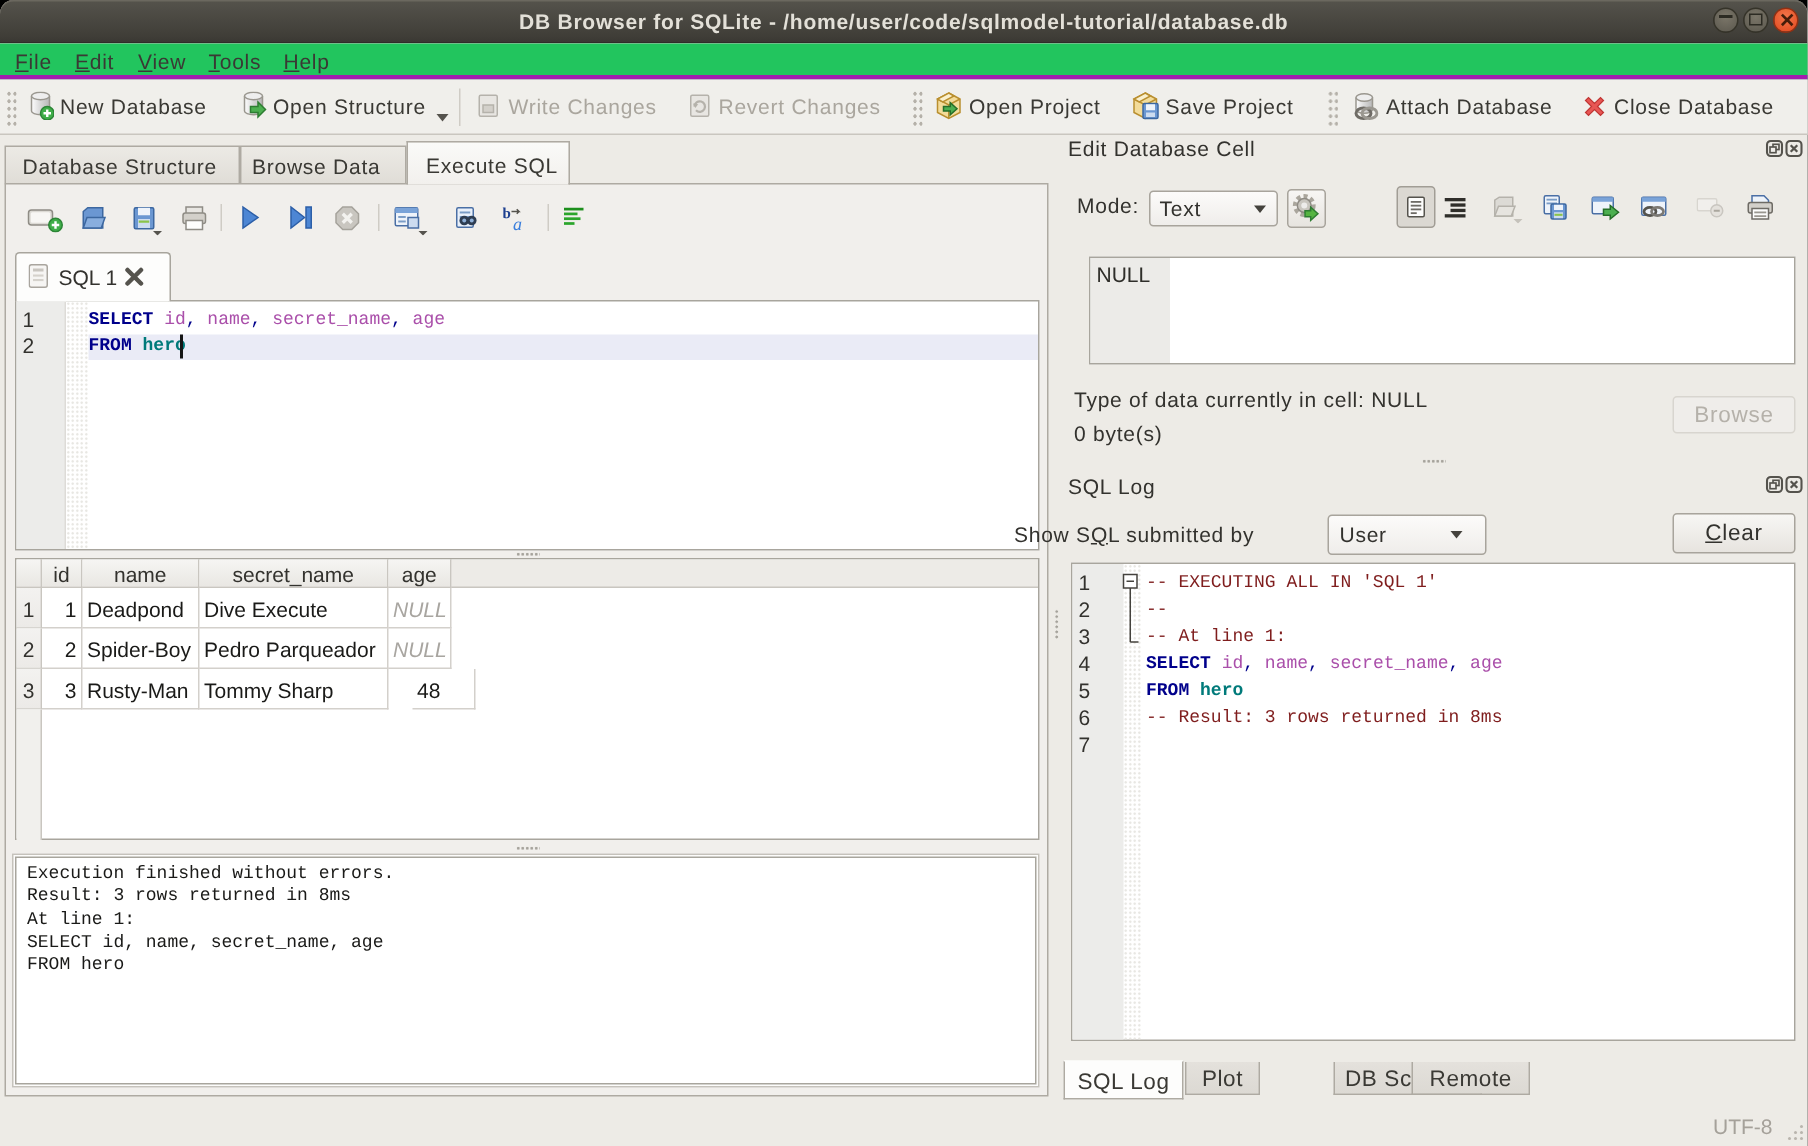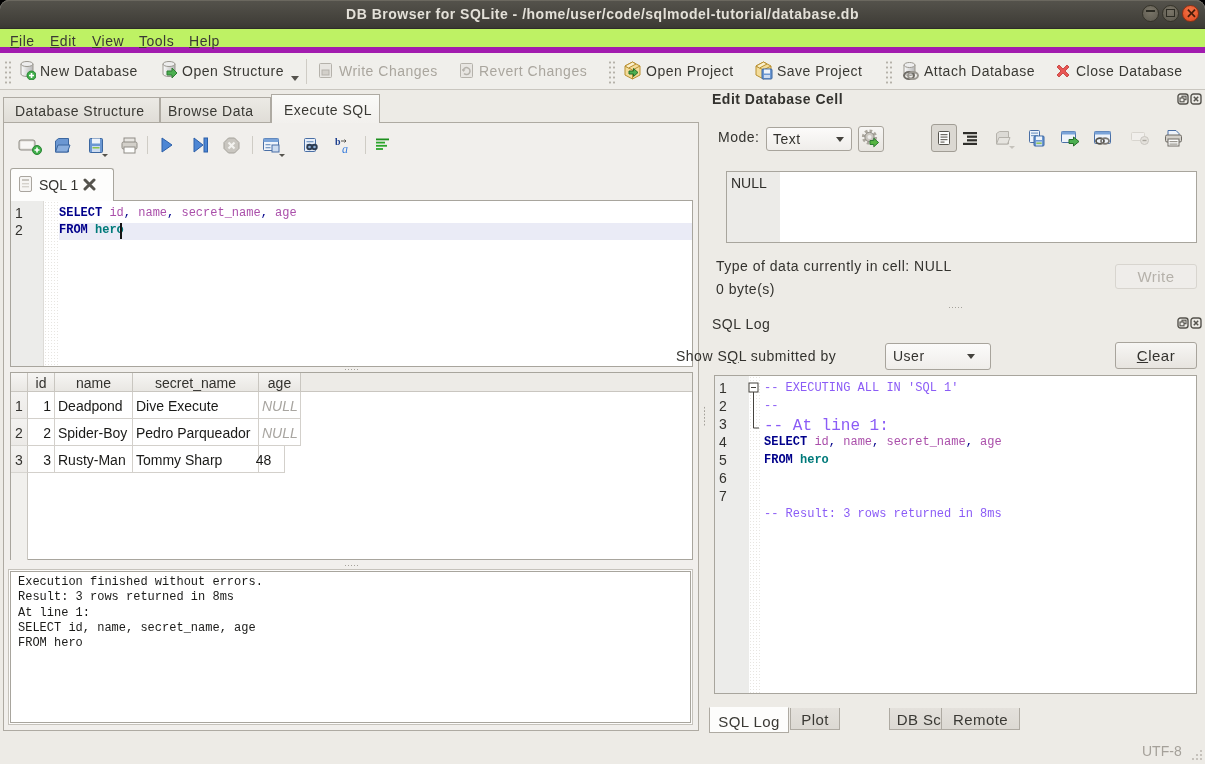--- a/index.html
+++ b/index.html
@@ -8,42 +8,42 @@
   .abs{position:absolute;}
   
   .titlebar{position:absolute;left:0;top:0;width:1205px;height:29px;background:linear-gradient(#55534c,#403e38 85%,#3a3833);border-radius:9px 9px 0 0;border-bottom:1px solid #2e2d29;box-sizing:border-box;box-shadow:inset 0 1px 0 #6b685f;}
   .title-text{position:absolute;left:0;top:6px;width:100%;text-align:center;font-size:14px;font-weight:bold;color:#e3e0d8;letter-spacing:0.5px;}
   .wbtn{position:absolute;top:5px;width:17px;height:17px;border-radius:50%;box-sizing:border-box;}
   .wbtn.min{left:1142px;background:radial-gradient(circle at 50% 35%,#7b7669,#5b584e);border:1px solid #353329;}
   .wbtn.max{left:1162px;background:radial-gradient(circle at 50% 35%,#7b7669,#5b584e);border:1px solid #353329;}
   .wbtn.close{left:1182px;background:radial-gradient(circle at 50% 35%,#f4764a,#e0481e);border:1px solid #8f3014;}
   .wg{position:absolute;color:#2c2b23;font-size:11px;font-weight:bold;}
   
-  .menubar{position:absolute;left:0;top:29px;width:1205px;height:24px;background:#bef264;border-bottom:6px solid #a21caf;box-sizing:border-box;font-size:14px;color:#3a3934;}
+  .menubar{position:absolute;left:0;top:29px;width:1205px;height:24px;background:#22c55e;border-bottom:3px solid #a21caf;box-sizing:border-box;font-size:14px;color:#3a3934;}
   .menubar span{position:absolute;top:4px;letter-spacing:0.5px;}
   
   .toolbar{position:absolute;left:0;top:53px;width:1205px;height:37px;background:#f0efeb;border-bottom:1px solid #c9c6bf;box-sizing:border-box;font-size:14px;color:#3a3934;}
   .tbtext{position:absolute;top:10px;letter-spacing:0.5px;}
   .tbtext.dis{color:#aaa69e;}
   .handle{position:absolute;top:7px;width:7px;height:24px;background-image:radial-gradient(circle,#b5b1a9 1px,transparent 1.2px);background-size:4px 5px;}
   .tsep{position:absolute;top:6px;width:1px;height:25px;background:#cfccc5;}
   
   .mtab{position:absolute;box-sizing:border-box;font-size:14px;color:#3a3934;letter-spacing:0.5px;}
   .mtab.inactive{background:linear-gradient(#eceae5,#e0ddd7);border:1px solid #aeaaa2;}
   .mtab.active{background:linear-gradient(#fafaf8,#f2f0ed);border:1px solid #aeaaa2;border-bottom:none;z-index:3;}
   
   .lframe{position:absolute;left:3px;top:122px;width:696px;height:609px;background:#f1efec;border:1px solid #aeaaa2;box-sizing:border-box;}
   
   .whitebox{position:absolute;background:#fff;border:1px solid #a8a59d;box-sizing:border-box;}
   .mono{font-family:"Liberation Mono",monospace;}
   .kw{color:#00008b;font-weight:bold;}
   .ident{color:#aa4faa;}
   .pun{color:#00008b;}
   .tbl-kw{color:#007a7a;font-weight:bold;}
-  .cmt{color:#8b5cf6;}
+  .cmt{color:#7f1d1d;}
   .dots-h{position:absolute;width:16px;height:3px;background-image:radial-gradient(circle,#a5a29b 0.8px,transparent 1px);background-size:3px 3px;}
   .dots-v{position:absolute;width:3px;height:20px;background-image:radial-gradient(circle,#a5a29b 0.8px,transparent 1px);background-size:3px 3.4px;}
   .hdrcell{position:absolute;background:linear-gradient(#f6f5f3,#e9e7e3);border-right:1px solid #c9c6c0;border-bottom:1px solid #c9c6c0;box-sizing:border-box;font-size:14px;text-align:center;color:#33322e;}
   .rowhdr{position:absolute;background:linear-gradient(#f3f2f0,#eceae7);border-right:1px solid #c9c6c0;border-bottom:1px solid #d7d5d0;box-sizing:border-box;font-size:14px;text-align:center;color:#33322e;}
   .cell{position:absolute;font-size:14px;color:#1a1a18;box-sizing:border-box;padding:6px 3px 0 3px;border-right:1px solid #d3d0cb;border-bottom:1px solid #d3d0cb;white-space:nowrap;overflow:hidden;}
   .null{color:#a8a5a0;font-style:italic;}
   
   .dtitle{position:absolute;font-size:14px;color:#33322e;letter-spacing:0.5px;}
   .combo{position:absolute;background:linear-gradient(#fcfbfa,#efedea);border:1px solid #a8a49c;border-radius:3px;box-sizing:border-box;font-size:14px;color:#33322e;letter-spacing:0.5px;}
   .btn{position:absolute;background:linear-gradient(#f7f6f4,#e7e4df);border:1px solid #a8a49c;border-radius:3px;box-sizing:border-box;font-size:14px;color:#33322e;text-align:center;letter-spacing:0.5px;}
@@ -292,32 +292,32 @@
         <div class="cell" style="left:17px;top:46px;width:27px;height:27px;text-align:right;">2</div>
         <div class="cell" style="left:44px;top:46px;width:78px;height:27px;">Spider-Boy</div>
         <div class="cell" style="left:122px;top:46px;width:126px;height:27px;">Pedro Parqueador</div>
         <div class="cell null" style="left:248px;top:46px;width:42px;height:27px;">NULL</div>
         <div class="rowhdr" style="left:0;top:73px;width:17px;height:27px;">
           <div style="margin-top:6px;">3</div>
         </div>
         <div class="cell" style="left:17px;top:73px;width:27px;height:27px;text-align:right;">3</div>
         <div class="cell" style="left:44px;top:73px;width:78px;height:27px;">Rusty-Man</div>
         <div class="cell" style="left:122px;top:73px;width:126px;height:27px;">Tommy Sharp</div>
-        <div class="cell" style="left:232px;top:73px;width:42px;height:27px;text-align:center;">48</div>
+        <div class="cell" style="left:264px;top:73px;width:42px;height:27px;">48</div>
         <div class="abs" style="left:0;top:100px;width:17px;height:87px;background:#f1f0ed;border-right:1px solid #c9c6c0;box-sizing:border-box;"></div>
       </div>
   </div>
   <div class="dots-h" style="left:344px;top:564px;"></div>
 
   <div class="abs" style="left:8px;top:569px;width:685px;height:156px;background:#fdfcfb;border:1px solid #c5c2bb;box-sizing:border-box;"></div>
   <div class="whitebox mono" style="left:10px;top:571px;width:681px;height:152px;font-size:12px;line-height:15.3px;color:#1a1a18;padding:3px 0 0 7px;">Execution finished without errors.<br>Result: 3 rows returned in 8ms<br>At line 1:<br>SELECT id, name, secret_name, age<br>FROM hero</div>
 
   <div class="dots-v" style="left:703px;top:406px;"></div>
 
-  <div class="dtitle" style="left:712px;top:91px;font-weight:bold;">Edit Database Cell</div>
+  <div class="dtitle" style="left:712px;top:91px;">Edit Database Cell</div>
   <svg class="abs" style="left:1177px;top:93px;" width="12" height="12">
       <rect x="1" y="1" width="10" height="10" rx="2.5" fill="none" stroke="#55534d" stroke-width="1.4"></rect>
       <rect x="5" y="3.2" width="4" height="3.5" fill="none" stroke="#55534d" stroke-width="1.1"></rect>
       <rect x="3" y="5" width="4" height="3.8" fill="#efede9" stroke="#55534d" stroke-width="1.1"></rect>
     </svg>
   <svg class="abs" style="left:1190px;top:93px;" width="12" height="12">
       <rect x="1" y="1" width="10" height="10" rx="2.5" fill="none" stroke="#55534d" stroke-width="1.4"></rect>
       <path d="M3.8 3.8 L8.2 8.2 M8.2 3.8 L3.8 8.2" stroke="#55534d" stroke-width="1.5"></path>
     </svg>
 
@@ -388,21 +388,21 @@
     </div>
 
   <div class="whitebox" style="left:726px;top:171px;width:471px;height:72px;">
     <div class="abs" style="left:0;top:0;width:53px;height:70px;background:#ecebe8;"></div>
     <div class="abs" style="left:4px;top:3px;font-size:14px;color:#2f2e2a;">NULL</div>
   </div>
 
   <div class="dtitle" style="left:716px;top:258px;">Type of data currently in cell: NULL</div>
   <div class="dtitle" style="left:716px;top:281px;">0 byte(s)</div>
   <div class="btn dis" style="left:1115px;top:264px;width:82px;height:25px;font-size:15px;">
-      <div style="margin-top:3px;">Write</div>
+      <div style="margin-top:3px;">Browse</div>
     </div>
 
   <div class="dots-h" style="left:948px;top:306px;"></div>
 
   <div class="dtitle" style="left:712px;top:316px;">SQL Log</div>
   <svg class="abs" style="left:1177px;top:317px;" width="12" height="12">
       <rect x="1" y="1" width="10" height="10" rx="2.5" fill="none" stroke="#55534d" stroke-width="1.4"></rect>
       <rect x="5" y="3.2" width="4" height="3.5" fill="none" stroke="#55534d" stroke-width="1.1"></rect>
       <rect x="3" y="5" width="4" height="3.8" fill="#efede9" stroke="#55534d" stroke-width="1.1"></rect>
     </svg>
@@ -428,24 +428,24 @@
         <div class="abs" style="left:4px;top:22px;font-size:14px;color:#33322e;">2</div>
         <div class="abs" style="left:4px;top:40px;font-size:14px;color:#33322e;">3</div>
         <div class="abs" style="left:4px;top:58px;font-size:14px;color:#33322e;">4</div>
         <div class="abs" style="left:4px;top:76px;font-size:14px;color:#33322e;">5</div>
         <div class="abs" style="left:4px;top:94px;font-size:14px;color:#33322e;">6</div>
         <div class="abs" style="left:4px;top:112px;font-size:14px;color:#33322e;">7</div>
       </div>
     <div id="loglines">
         <div class="abs mono" style="left:49px;top:5px;font-size:12px;white-space:pre;"><span class="cmt">-- EXECUTING ALL IN 'SQL 1'</span></div>
         <div class="abs mono" style="left:49px;top:23px;font-size:12px;white-space:pre;"><span class="cmt">--</span></div>
-        <div class="abs mono" style="left:49px;top:41px;font-size:16px;white-space:pre;"><span class="cmt">-- At line 1:</span></div>
+        <div class="abs mono" style="left:49px;top:41px;font-size:12px;white-space:pre;"><span class="cmt">-- At line 1:</span></div>
         <div class="abs mono" style="left:49px;top:59px;font-size:12px;white-space:pre;"><span class="kw">SELECT</span> <span class="ident">id</span><span class="pun">,</span> <span class="ident">name</span><span class="pun">,</span> <span class="ident">secret_name</span><span class="pun">,</span> <span class="ident">age</span></div>
         <div class="abs mono" style="left:49px;top:77px;font-size:12px;white-space:pre;"><span class="kw">FROM</span> <span class="tbl-kw">hero</span></div>
-        <div class="abs mono" style="left:49px;top:95px;font-size:12px;white-space:pre;margin-top:36px;"><span class="cmt">-- Result: 3 rows returned in 8ms</span></div>
+        <div class="abs mono" style="left:49px;top:95px;font-size:12px;white-space:pre;"><span class="cmt">-- Result: 3 rows returned in 8ms</span></div>
         <div class="abs mono" style="left:49px;top:113px;font-size:12px;white-space:pre;"></div>
         <svg class="abs" style="left:33px;top:6px;" width="14" height="54">
           <rect x="1" y="1" width="9" height="9" fill="#fff" stroke="#44423d"></rect>
           <line x1="3" y1="5.5" x2="8" y2="5.5" stroke="#44423d"></line>
           <line x1="5.5" y1="10" x2="5.5" y2="46" stroke="#44423d"></line>
           <line x1="5.5" y1="46" x2="11" y2="46" stroke="#44423d"></line>
         </svg>
       </div>
   </div>
 

